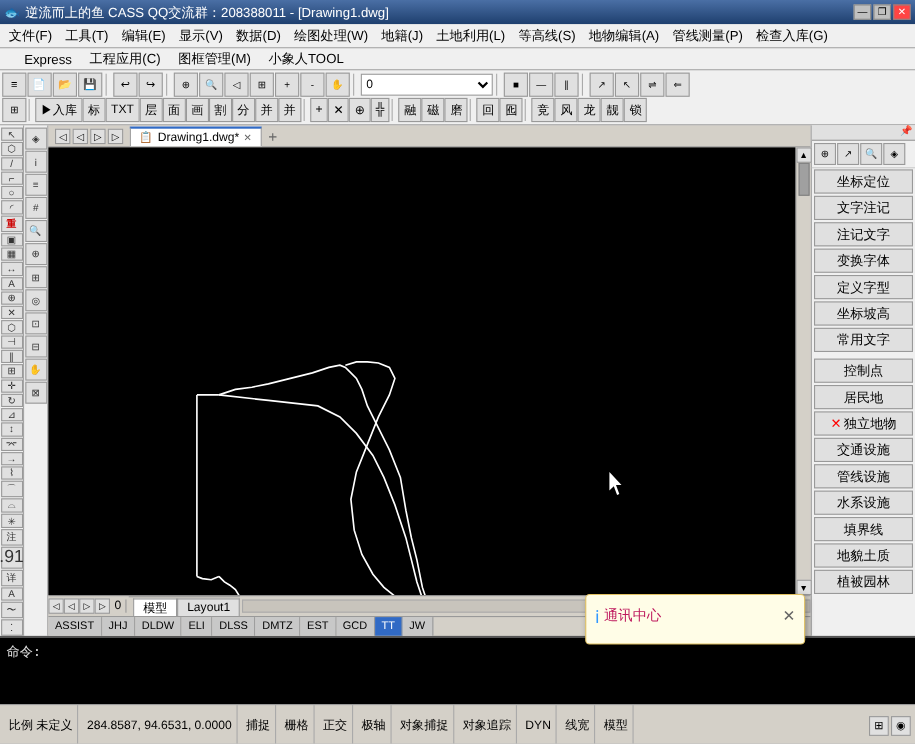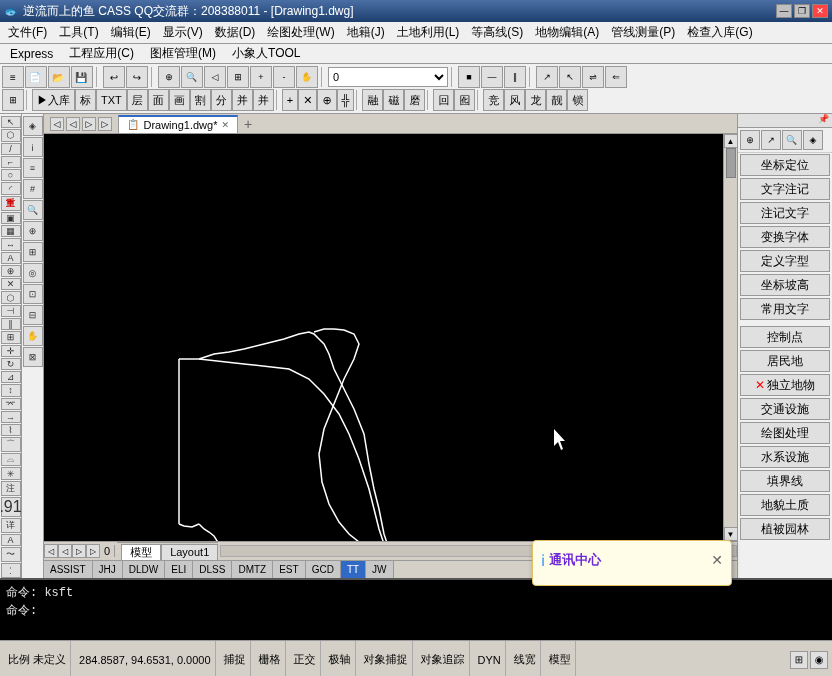--- a/index.html
+++ b/index.html
@@ -43,21 +43,21 @@
       white-space: nowrap;
       text-align: center;
     }
 
     
     #menu-bar2 {
       background: #f0f0f0;
       height: 20px;
       display: flex;
       align-items: center;
-      padding: 0 4px;
+      padding: 0 16px;
       border-bottom: 1px solid #999;
       font-size: 12px;
       gap: 4px;
     }
 
     
     #toolbar-area {
       background: #f0f0f0;
       border-bottom: 1px solid #999;
       padding: 2px;
@@ -323,23 +323,23 @@
       font-size: 12px;
       z-index: 100;
     }
     #notification .notif-header {
       display: flex;
       align-items: center;
       justify-content: space-between;
       margin-bottom: 6px;
     }
     #notification .notif-title {
-      font-weight: bold;
+      font-weight: normal;
       font-size: 13px;
-      color: #6d28d9;
+      color: #be185d;
     }
     #notification .notif-close {
       cursor: pointer;
       color: #666;
       font-size: 14px;
     }
     #notification .notif-icon {
       color: #3399ff;
       font-size: 16px;
       margin-right: 4px;
@@ -642,30 +642,29 @@
     <div class="rp-btn">坐标坡高</div>
     <div class="rp-btn">常用文字</div>
     <div style="height:4px;"></div>
     <div class="rp-btn">控制点</div>
     <div class="rp-btn">居民地</div>
     <div class="rp-btn" style="display:flex;align-items:center;gap:2px;">
       <span style="color:red;font-size:12px;">✕</span>
       <span>独立地物</span>
     </div>
     <div class="rp-btn">交通设施</div>
-    <div class="rp-btn">绘图处理</div>
+    <div class="rp-btn">管线设施</div>
     <div class="rp-btn">水系设施</div>
     <div class="rp-btn">填界线</div>
     <div class="rp-btn">地貌土质</div>
     <div class="rp-btn">植被园林</div>
   </div>
 </div>
 
 <div id="command-area">
-  <div class="cmd-line">命令: ksft</div>
   <div class="cmd-line">命令: </div>
 </div>
 
 <div id="status-bar">
   <div class="sb-item">比例 未定义</div>
   <div class="sb-item">284.8587, 94.6531, 0.0000</div>
   <div class="sb-item">捕捉</div>
   <div class="sb-item">栅格</div>
   <div class="sb-item">正交</div>
   <div class="sb-item">极轴</div>

